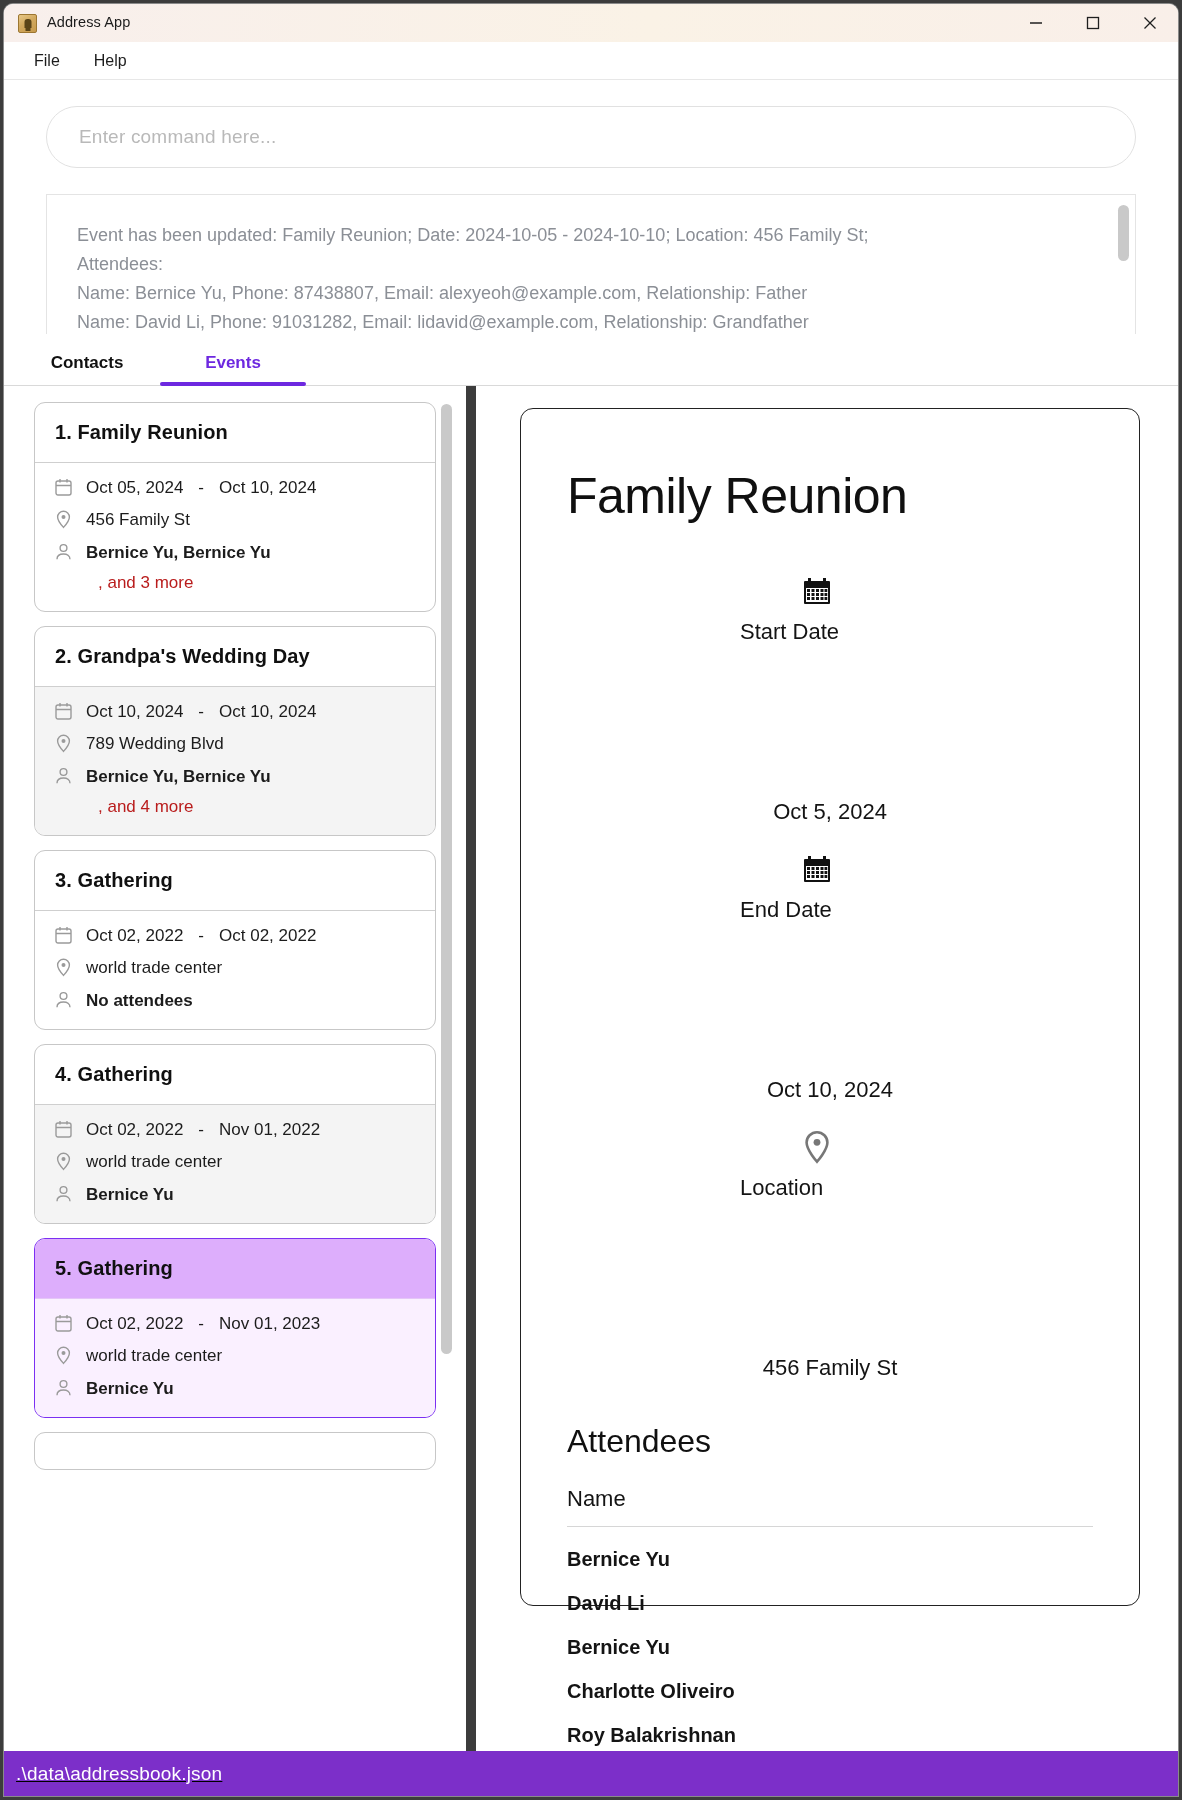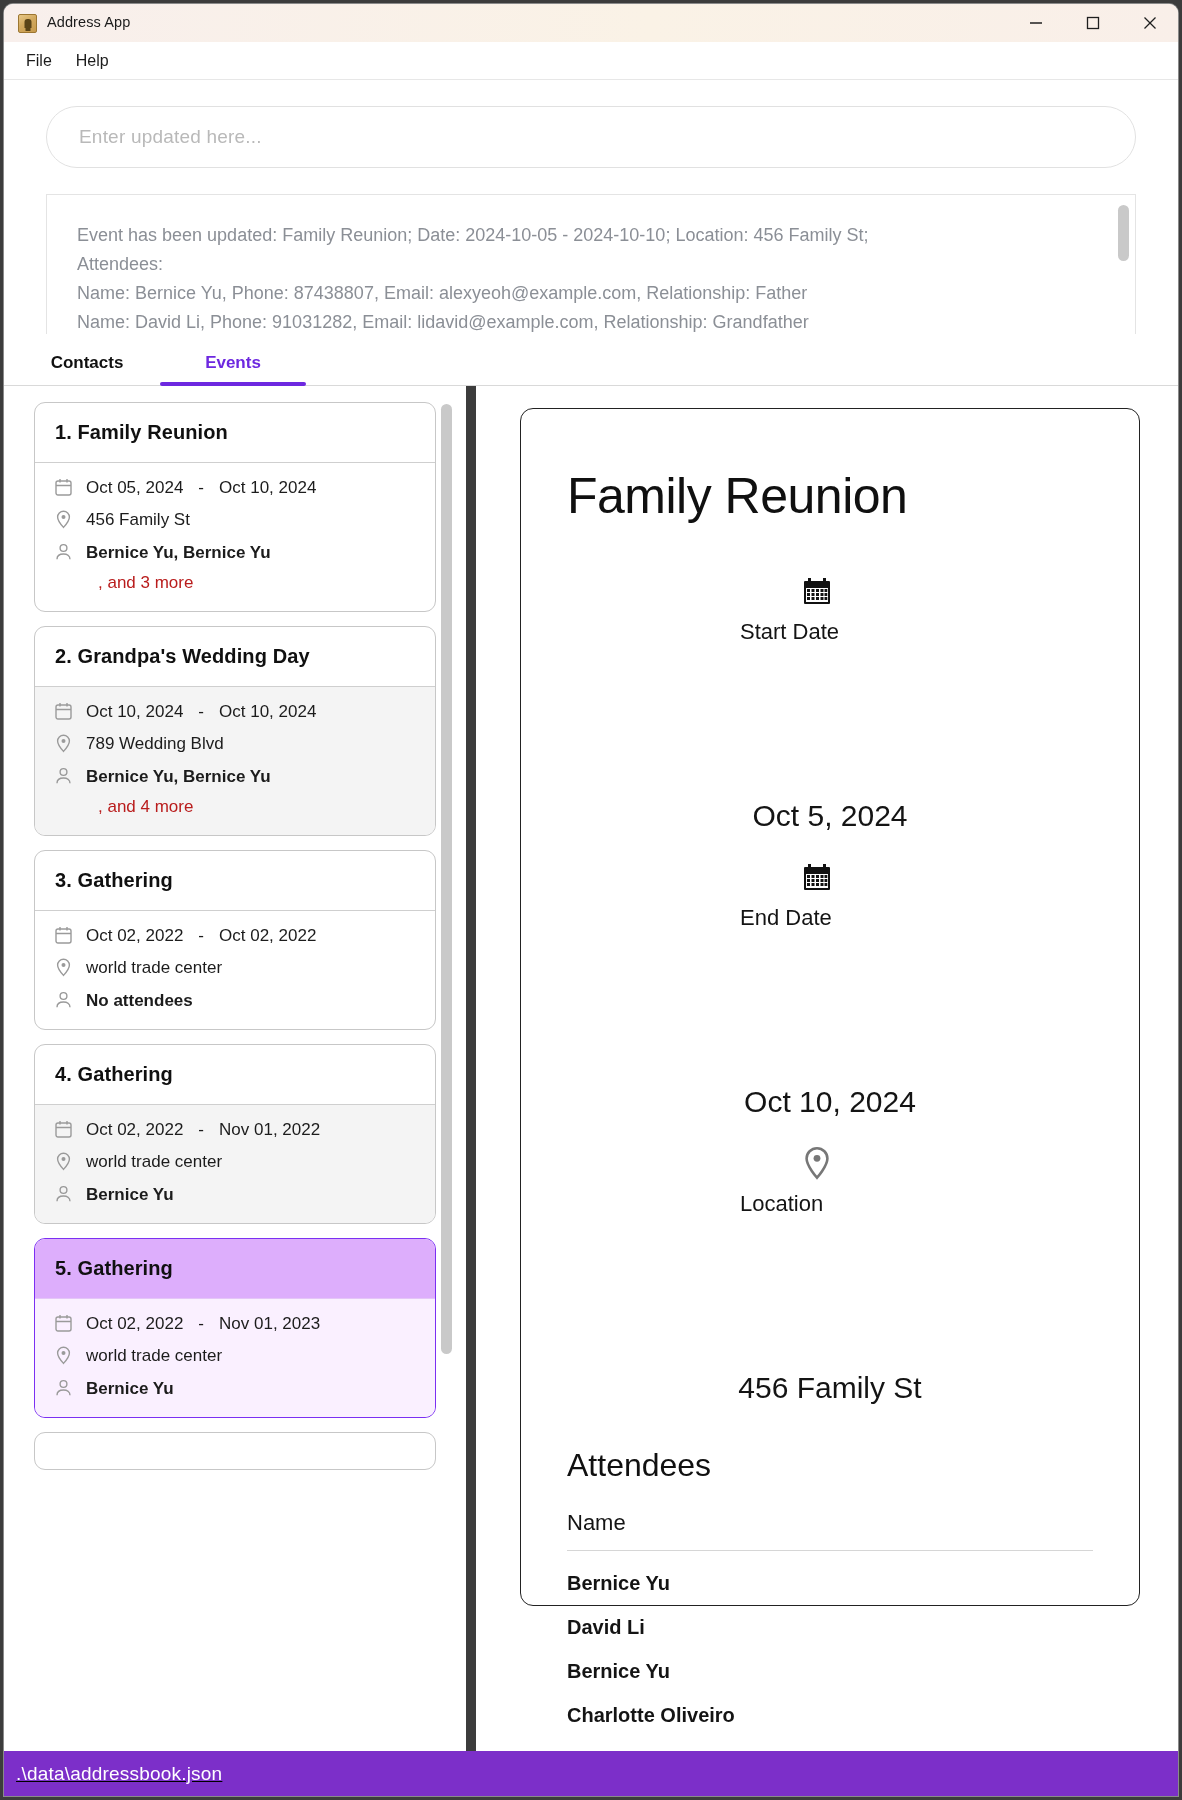--- a/index.html
+++ b/index.html
@@ -57,21 +57,21 @@
     display: flex; align-items: center; justify-content: center;
     color: #1f1f1f;
   }
   .win-btn svg { display: block; }
 
   
   .menubar {
     height: 38px; flex: 0 0 38px;
     background: #ffffff;
     display: flex; align-items: center;
-    padding-left: 10px; gap: 0;
+    padding-left: 18px; gap: 10px;
     border-bottom: 1px solid #e7e7e7;
   }
   .menu-item {
     font-size: 16px; color: #1c1c1c;
     padding: 4px 12px; border-radius: 3px;
   }
 
   
   .command-region {
     flex: 0 0 258px;
@@ -243,21 +243,21 @@
     margin: 14px 0 38px 0;
   }
   .info-row {
     display: flex;
     align-items: center;
     margin-bottom: 16px;
     flex-direction: column;
   }
   .info-icon { width: 56px; flex: 0 0 56px; display: flex; align-items: center; }
   .info-label { width: 180px; flex: 0 0 180px; font-size: 22px; color: #141414; }
-  .info-value { font-size: 30px; color: #141414; }
+  .info-value { font-size: 22px; color: #141414; }
   .attendees-heading {
     font-size: 32px;
     color: #101010;
     margin: 42px 0 26px 0;
   }
   .att-col-head {
     font-size: 22px;
     color: #141414;
     padding-bottom: 14px;
     border-bottom: 1.5px solid #d6d6d6;
@@ -315,21 +315,21 @@
     </div>
   </div>
 
   <div class="menubar">
     <div class="menu-item">File</div>
     <div class="menu-item">Help</div>
   </div>
 
   <div class="command-region">
     <div class="command-box">
-      <div class="command-placeholder">Enter updated here...</div>
+      <div class="command-placeholder">Enter command here...</div>
     </div>
     <div class="result-box">
       <div class="result-line">Event has been updated: Family Reunion; Date: 2024-10-05 - 2024-10-10; Location: 456 Family St;</div>
       <div class="result-line">Attendees:</div>
       <div class="result-line">Name: Bernice Yu, Phone: 87438807, Email: alexyeoh@example.com, Relationship: Father</div>
       <div class="result-line">Name: David Li, Phone: 91031282, Email: lidavid@example.com, Relationship: Grandfather</div>
       <div class="result-scrollbar"></div>
     </div>
   </div>
 

